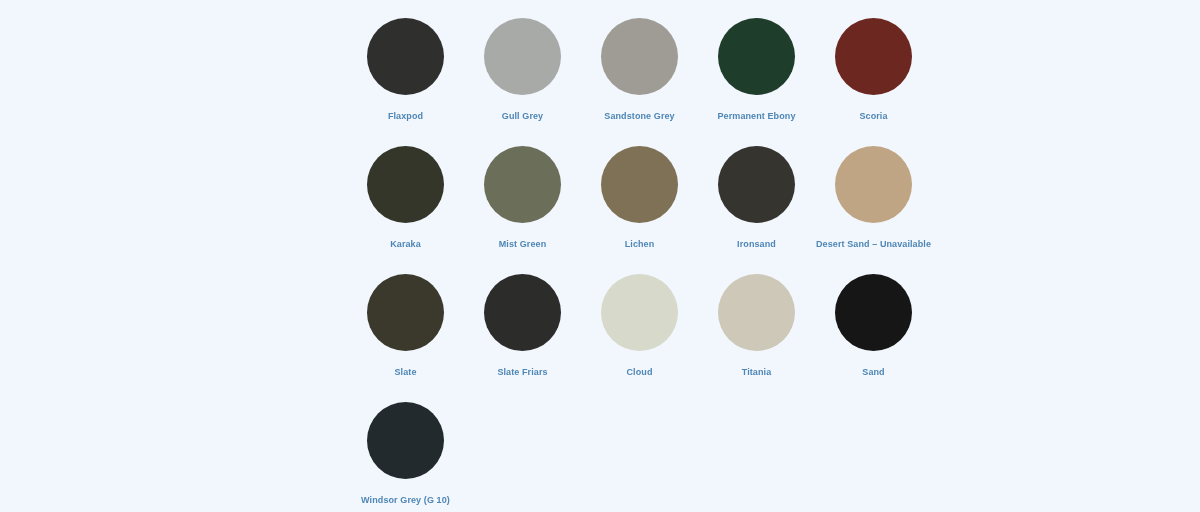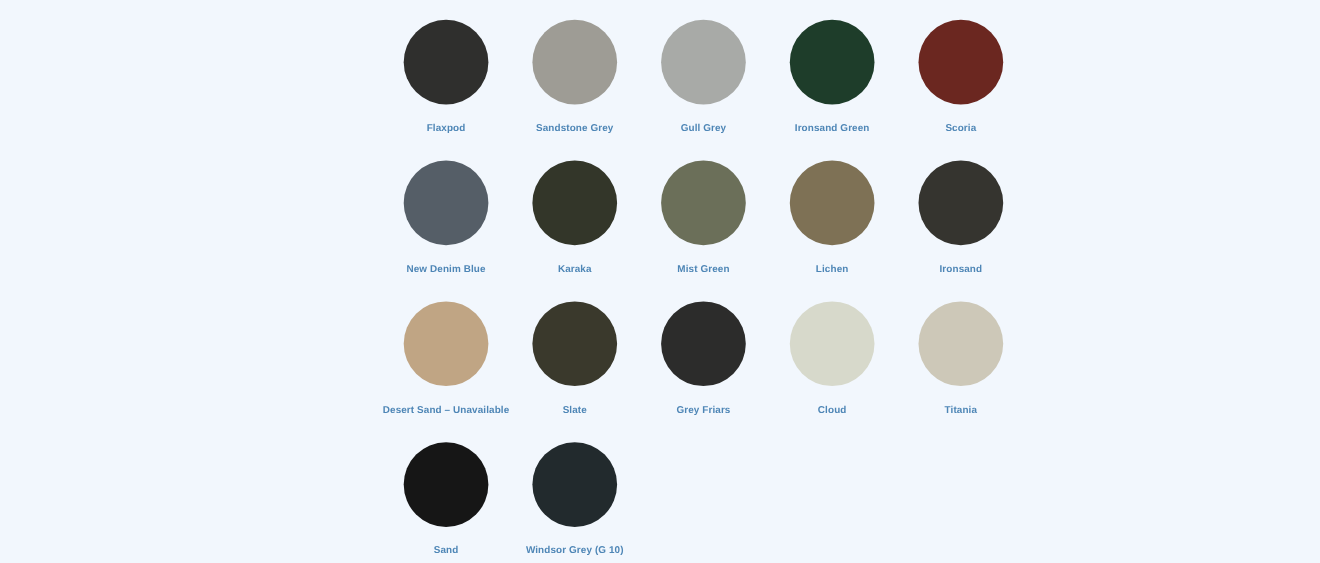--- a/index.html
+++ b/index.html
@@ -56,38 +56,34 @@
 </head>
 <body>
 
 <div id="swatch-board">
   <div class="swatch-grid">
       <div class="swatch-cell">
         <span class="swatch-dot" style="background: rgb(47, 47, 45);"></span>
         <span class="swatch-label">Flaxpod</span>
       </div>
       <div class="swatch-cell">
+        <span class="swatch-dot" style="background: rgb(168, 170, 167);"></span>
+        <span class="swatch-label">Gull Grey</span>
+      </div>
+      <div class="swatch-cell">
         <span class="swatch-dot" style="background: rgb(158, 156, 149);"></span>
         <span class="swatch-label">Sandstone Grey</span>
       </div>
       <div class="swatch-cell">
-        <span class="swatch-dot" style="background: rgb(168, 170, 167);"></span>
-        <span class="swatch-label">Gull Grey</span>
-      </div>
-      <div class="swatch-cell">
         <span class="swatch-dot" style="background: rgb(30, 61, 42);"></span>
-        <span class="swatch-label">Ironsand Green</span>
+        <span class="swatch-label">Permanent Ebony</span>
       </div>
       <div class="swatch-cell">
         <span class="swatch-dot" style="background: rgb(107, 39, 32);"></span>
         <span class="swatch-label">Scoria</span>
-      </div>
-      <div class="swatch-cell">
-        <span class="swatch-dot" style="background: rgb(85, 94, 103);"></span>
-        <span class="swatch-label">New Denim Blue</span>
       </div>
       <div class="swatch-cell">
         <span class="swatch-dot" style="background: rgb(51, 54, 41);"></span>
         <span class="swatch-label">Karaka</span>
       </div>
       <div class="swatch-cell">
         <span class="swatch-dot" style="background: rgb(107, 111, 89);"></span>
         <span class="swatch-label">Mist Green</span>
       </div>
       <div class="swatch-cell">
@@ -101,21 +97,21 @@
       <div class="swatch-cell">
         <span class="swatch-dot" style="background: rgb(192, 165, 132);"></span>
         <span class="swatch-label">Desert Sand – Unavailable</span>
       </div>
       <div class="swatch-cell">
         <span class="swatch-dot" style="background: rgb(58, 57, 44);"></span>
         <span class="swatch-label">Slate</span>
       </div>
       <div class="swatch-cell">
         <span class="swatch-dot" style="background: rgb(44, 44, 43);"></span>
-        <span class="swatch-label">Grey Friars</span>
+        <span class="swatch-label">Slate Friars</span>
       </div>
       <div class="swatch-cell">
         <span class="swatch-dot" style="background: rgb(215, 217, 203);"></span>
         <span class="swatch-label">Cloud</span>
       </div>
       <div class="swatch-cell">
         <span class="swatch-dot" style="background: rgb(205, 200, 184);"></span>
         <span class="swatch-label">Titania</span>
       </div>
       <div class="swatch-cell">

